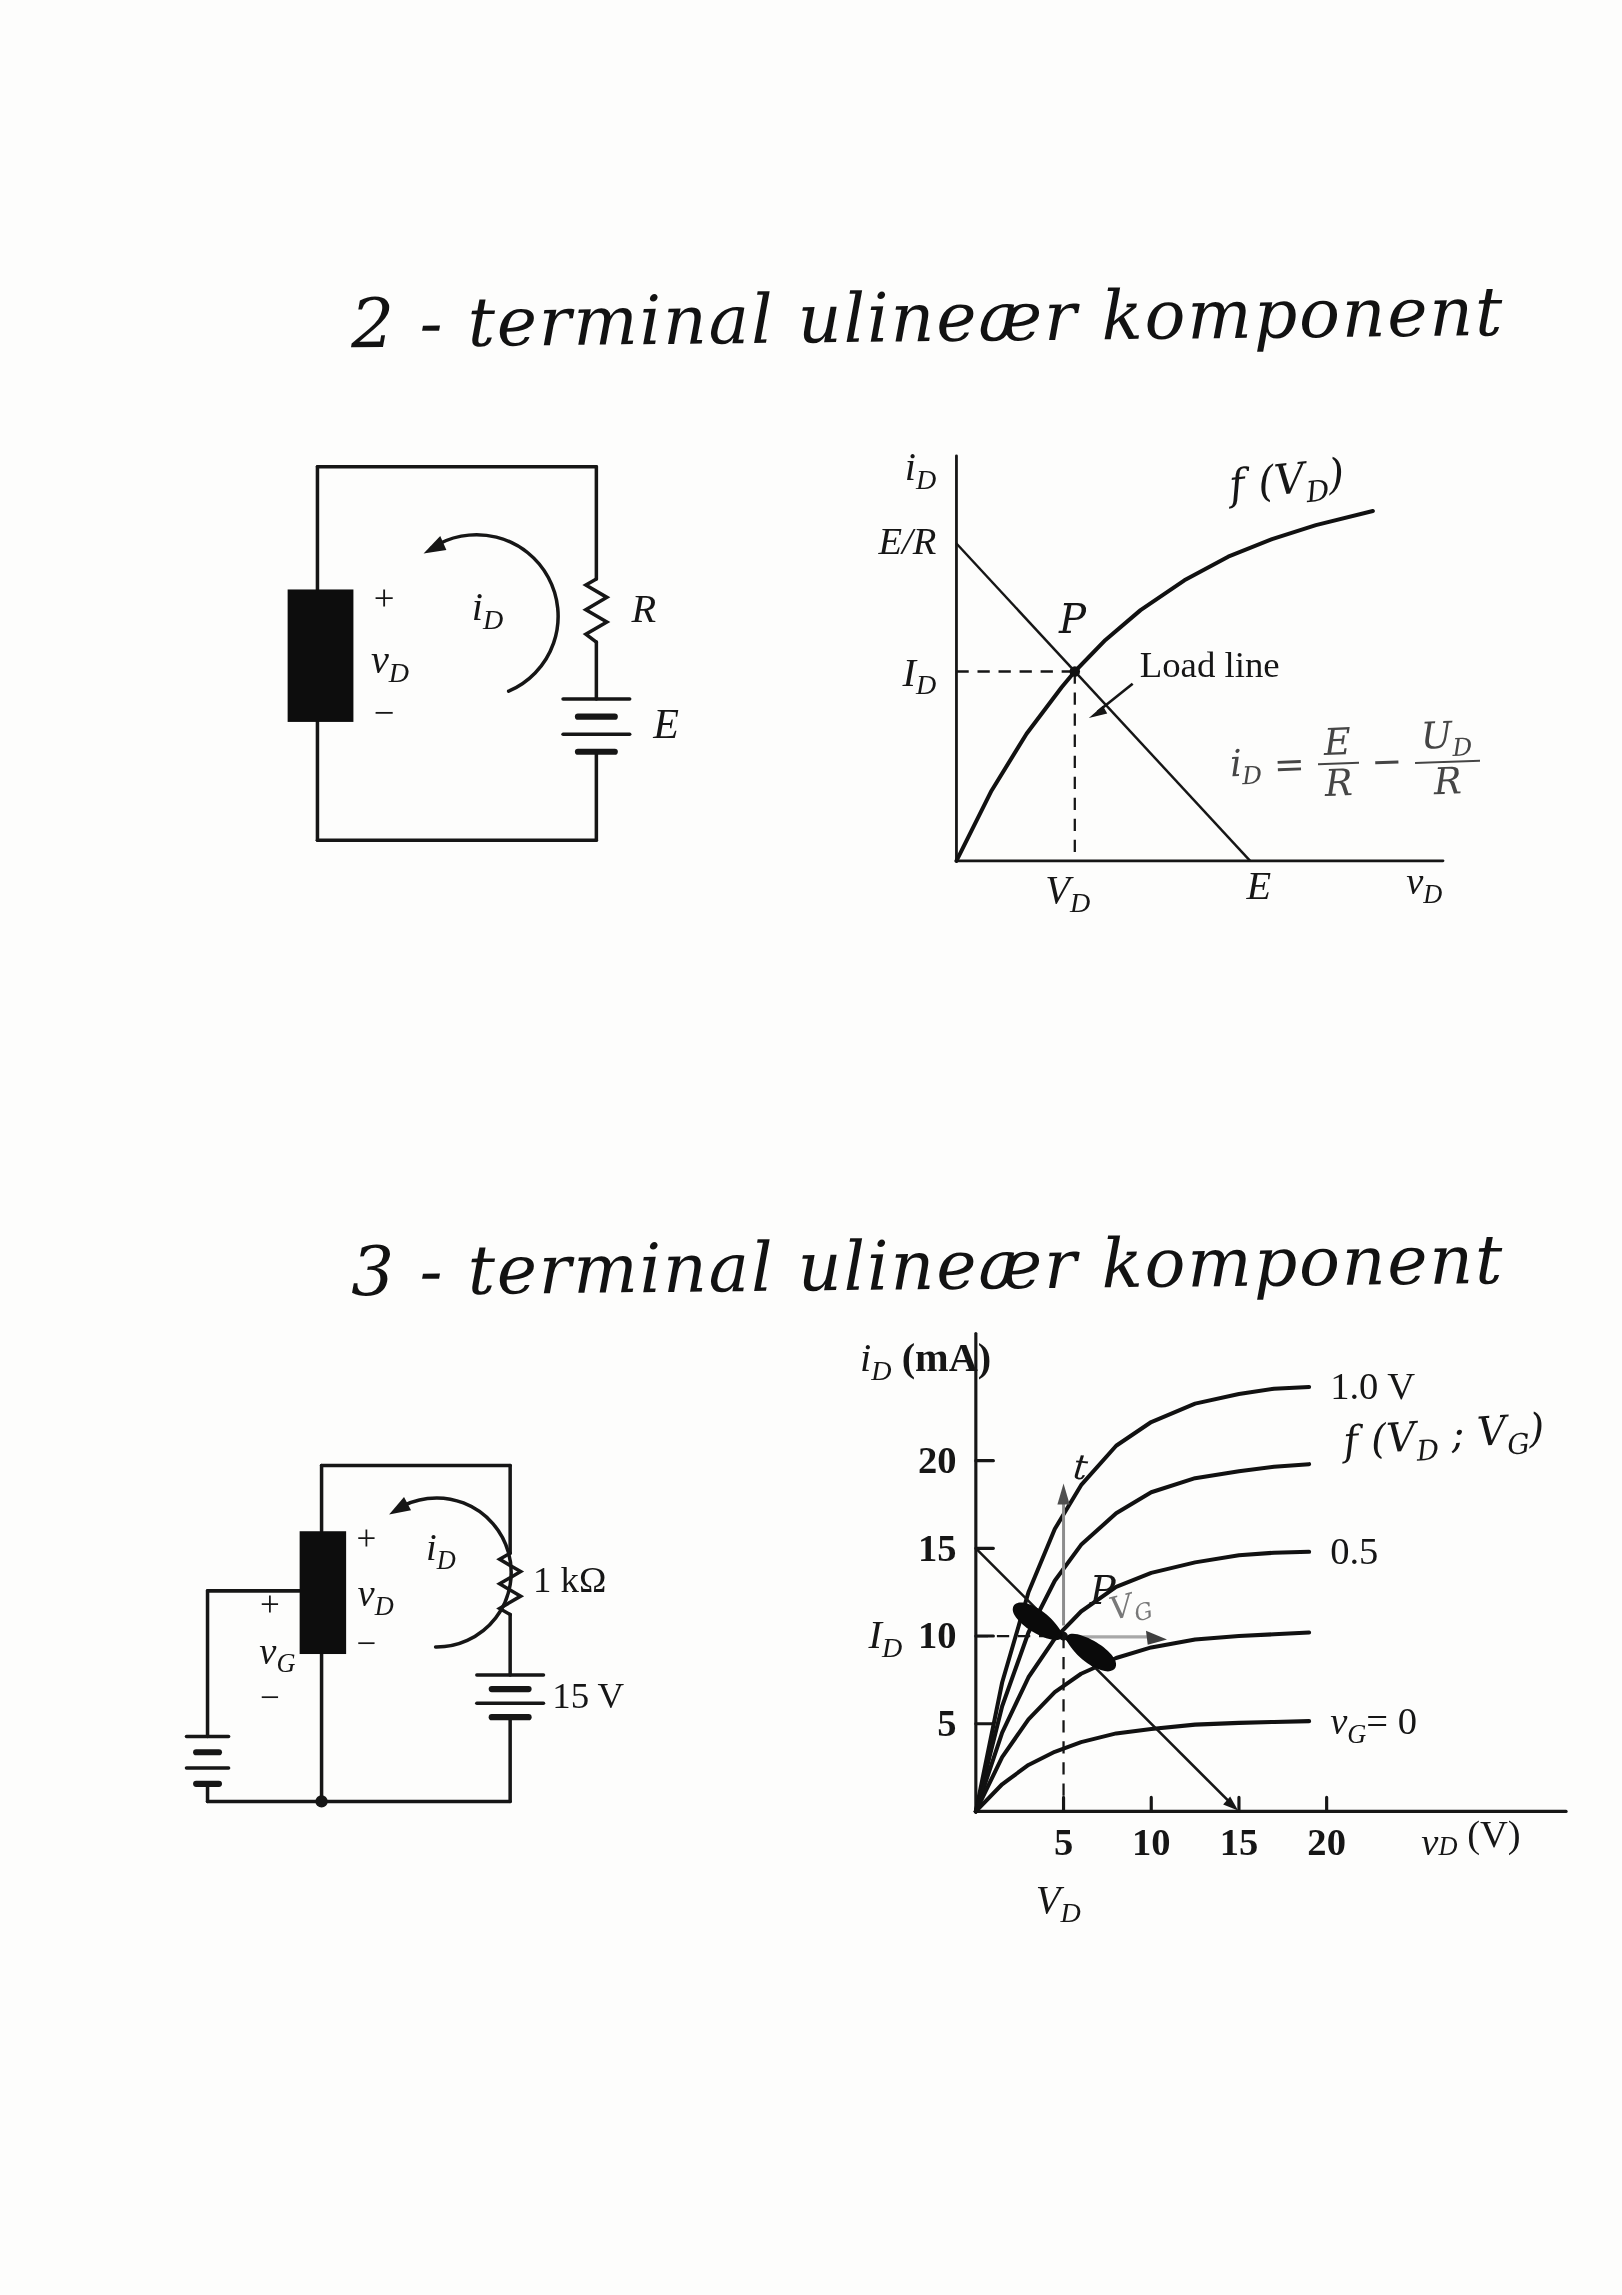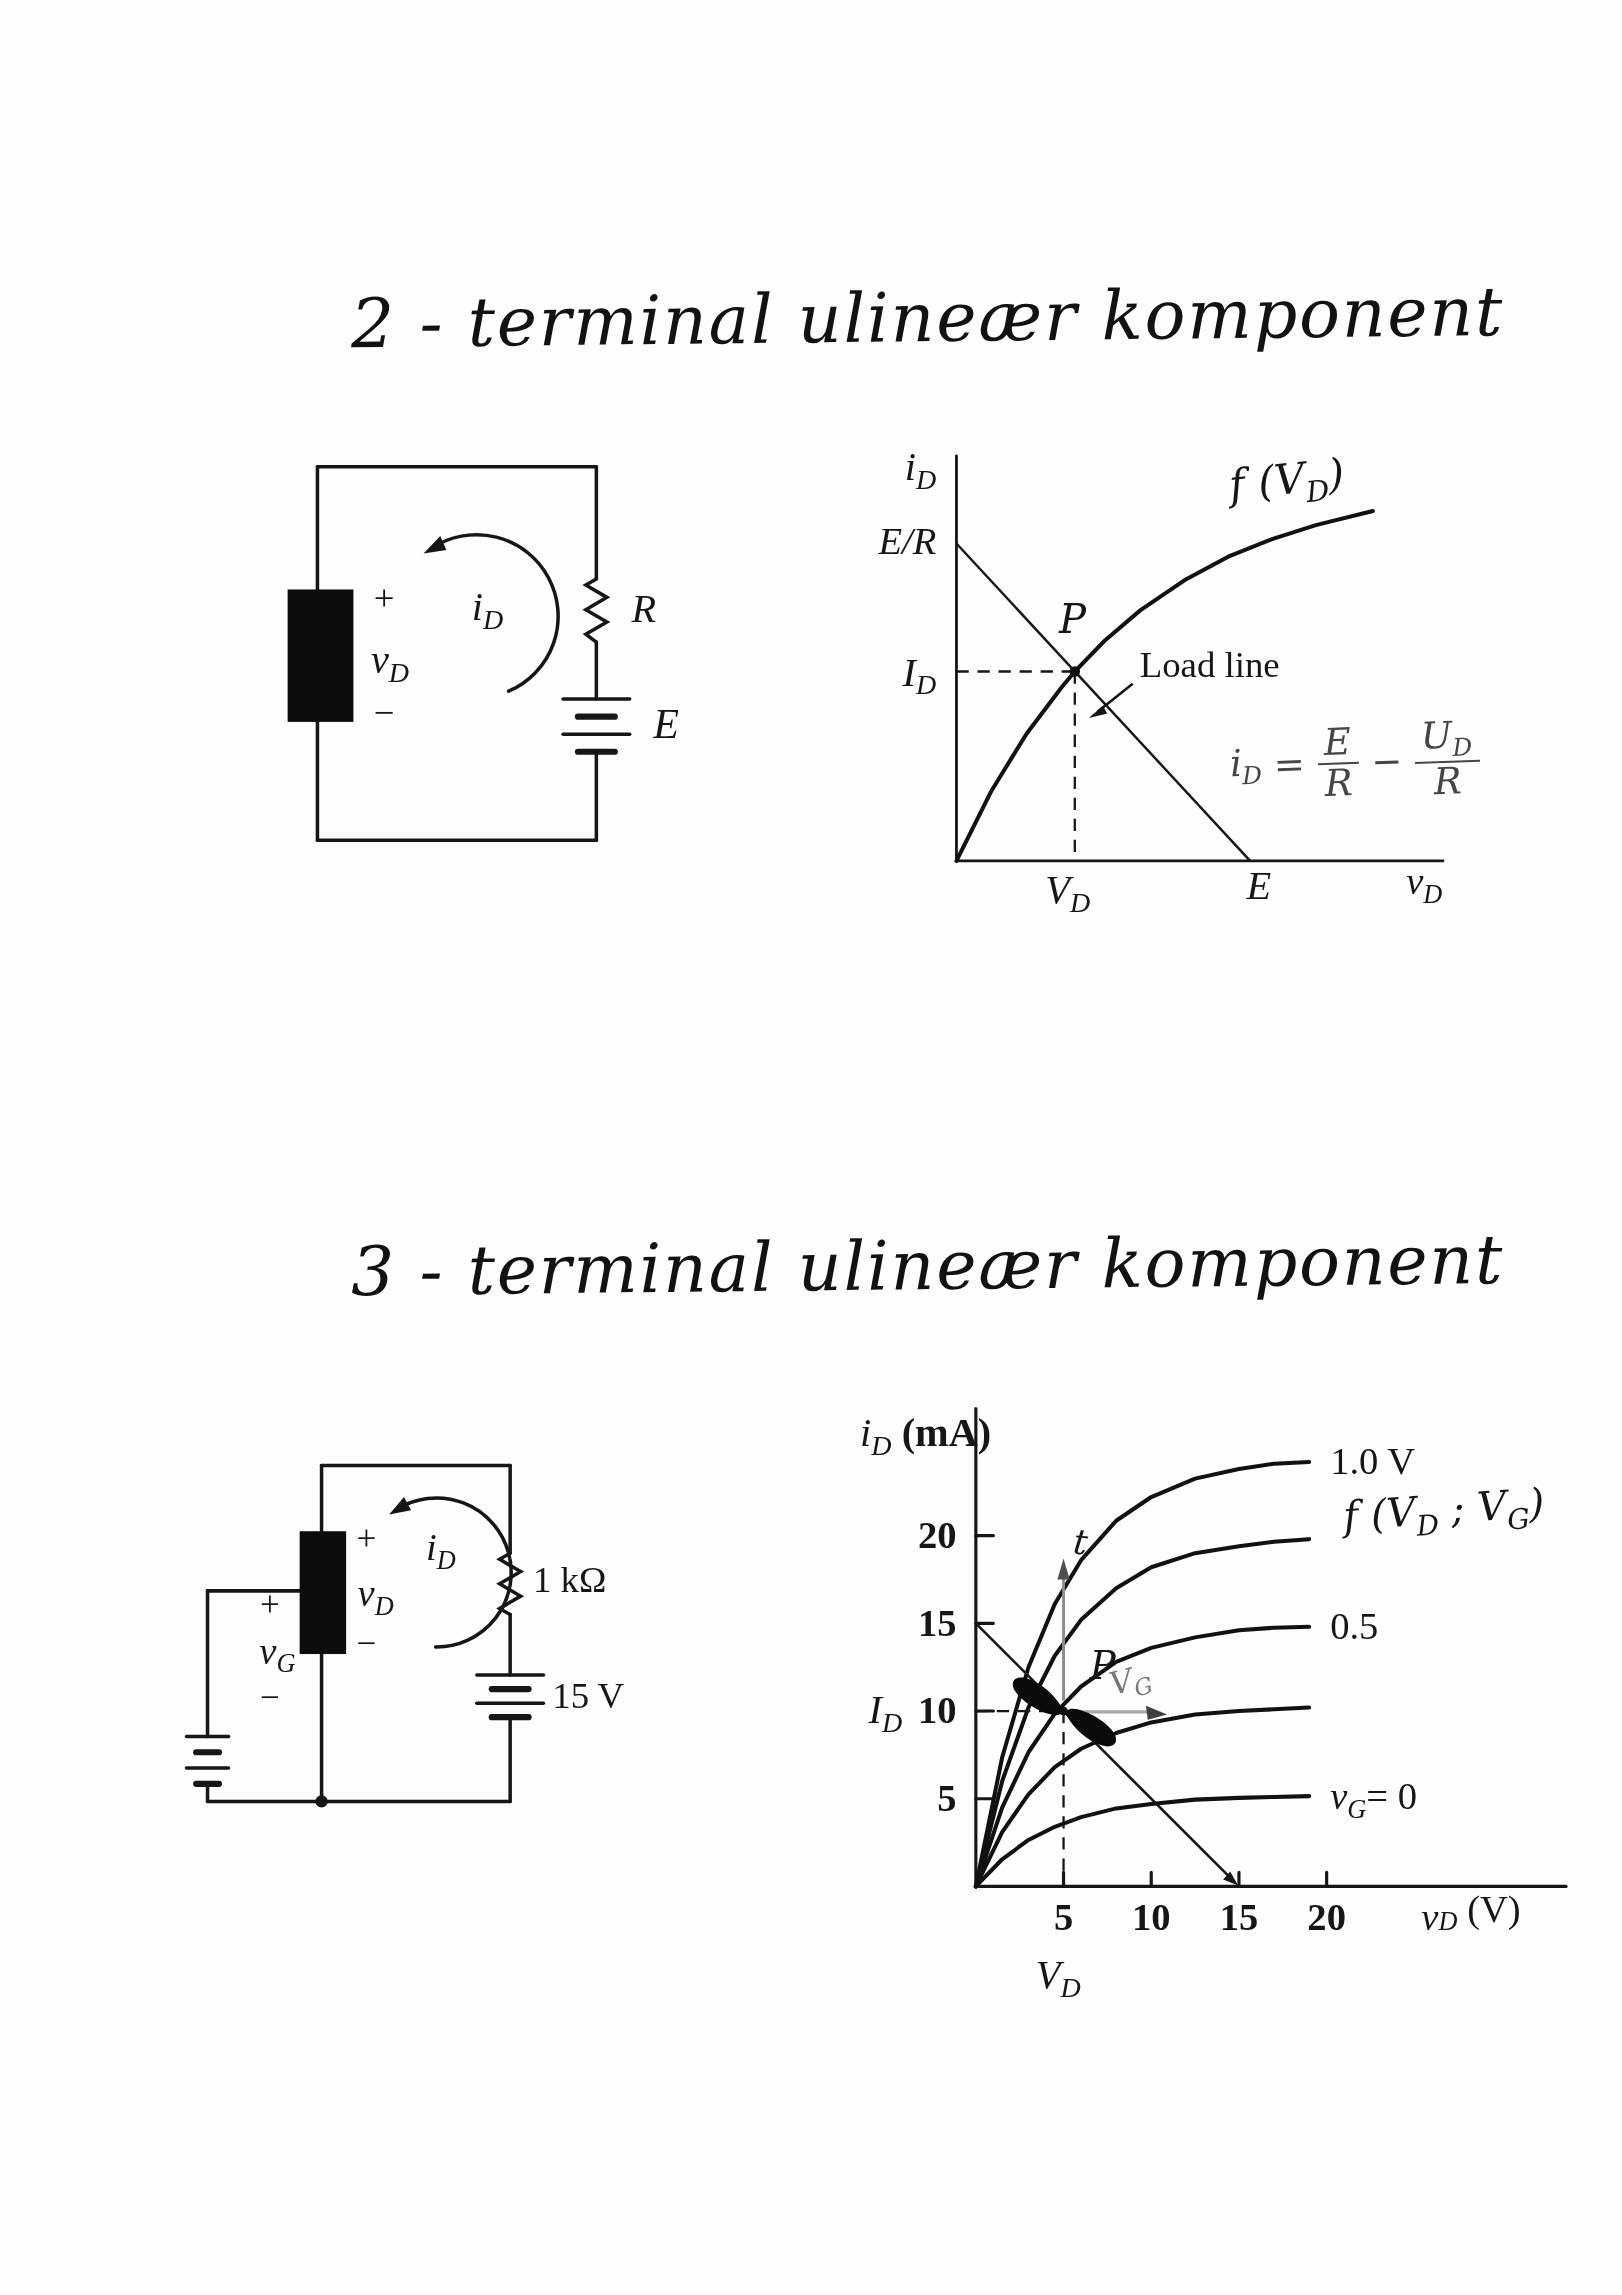--- a/index.html
+++ b/index.html
@@ -140,21 +140,21 @@
   <text x="258" y="246" font-size="40" text-anchor="middle">−</text>
   <text x="148" y="202" font-size="40" text-anchor="middle">+</text>
   <text x="136" y="256" font-size="44" class="it"><tspan>v</tspan><tspan dy="10" font-size="30">G</tspan></text>
   <text x="148" y="308" font-size="40" text-anchor="middle">−</text>
   <text x="326" y="138" font-size="44" class="it"><tspan>i</tspan><tspan dy="10" font-size="30">D</tspan></text>
   <text x="448" y="174" font-size="42">1 kΩ</text>
   <text x="470" y="306" font-size="42">15 V</text>
 </svg>
 </div>
 
-<div class="abs" style="left:807px;top:1369px;">
+<div class="abs" style="left:807px;top:1294px;">
 <svg width="799" height="649" viewBox="0 0 910 740">
   <g stroke="#161616" stroke-width="3.6" fill="none" stroke-linecap="round">
     <path d="M192,45 V590"></path>
     <path d="M192,590 H865"></path>
     <path d="M192,190 H212 M192,290 H212 M192,390 H212 M192,490 H212"></path>
     <path d="M292,590 V574 M392,590 V574 M492,590 V574 M592,590 V574"></path>
   </g>
 
   <g stroke="#111" stroke-width="4.6" fill="none" stroke-linejoin="round" stroke-linecap="round">
     <path d="M192,590 L222,443 L252,340 L282,268 L312,218 L352,173 L392,146 L442,125 L492,114 L532,108 L572,106"></path>

